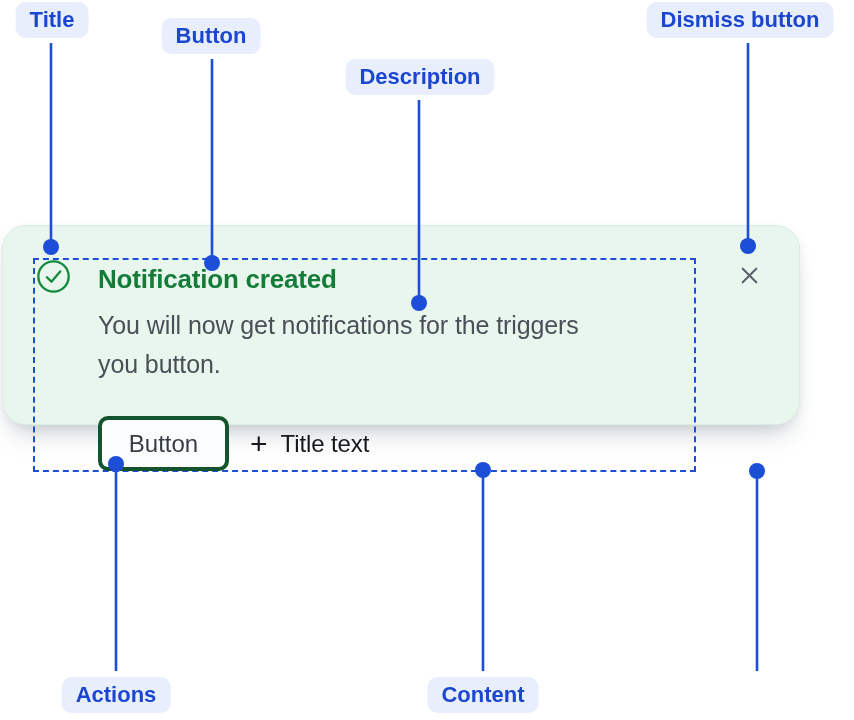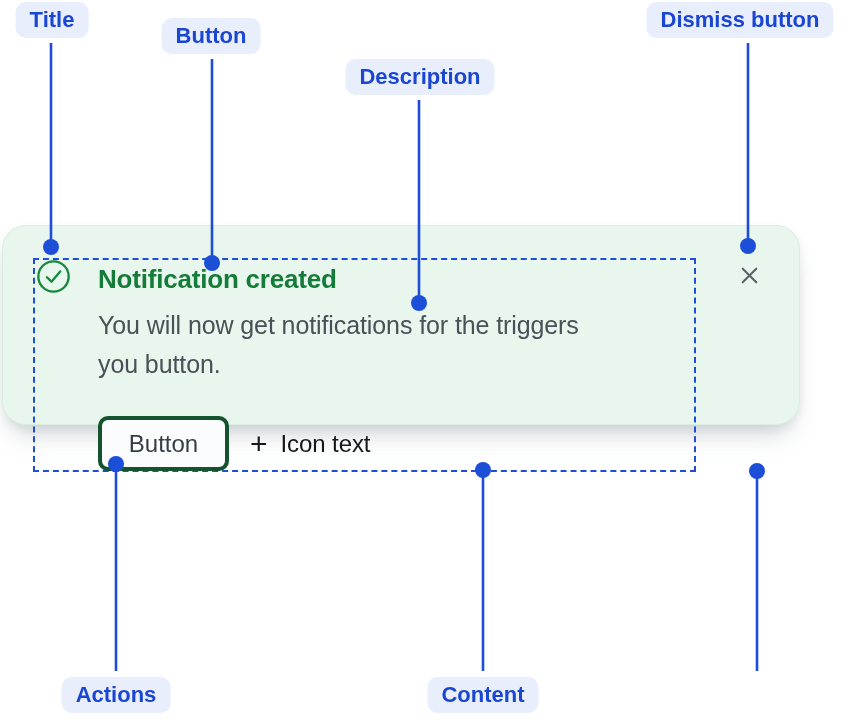--- a/index.html
+++ b/index.html
@@ -112,21 +112,21 @@
 
     <div class="toast-desc">
       <span>You will now get notifications for the triggers</span>
       <span>you button.</span>
     </div>
 
     <div class="toast-actions">
       <button class="toast-button">Button</button>
       <a class="toast-link">
         <span class="plus-glyph">+</span>
-        <span class="link-label">Icon text</span>
+        <span class="link-label">Title text</span>
       </a>
     </div>
 
     <button class="dismiss-btn">
       <span>
         <svg width="25" height="25" viewBox="0 0 24 24">
           <path d="M5.5 5.5 L18.5 18.5 M18.5 5.5 L5.5 18.5" fill="none" stroke="#5a6069" stroke-width="2" stroke-linecap="round"></path>
         </svg>
       </span>
     </button>

